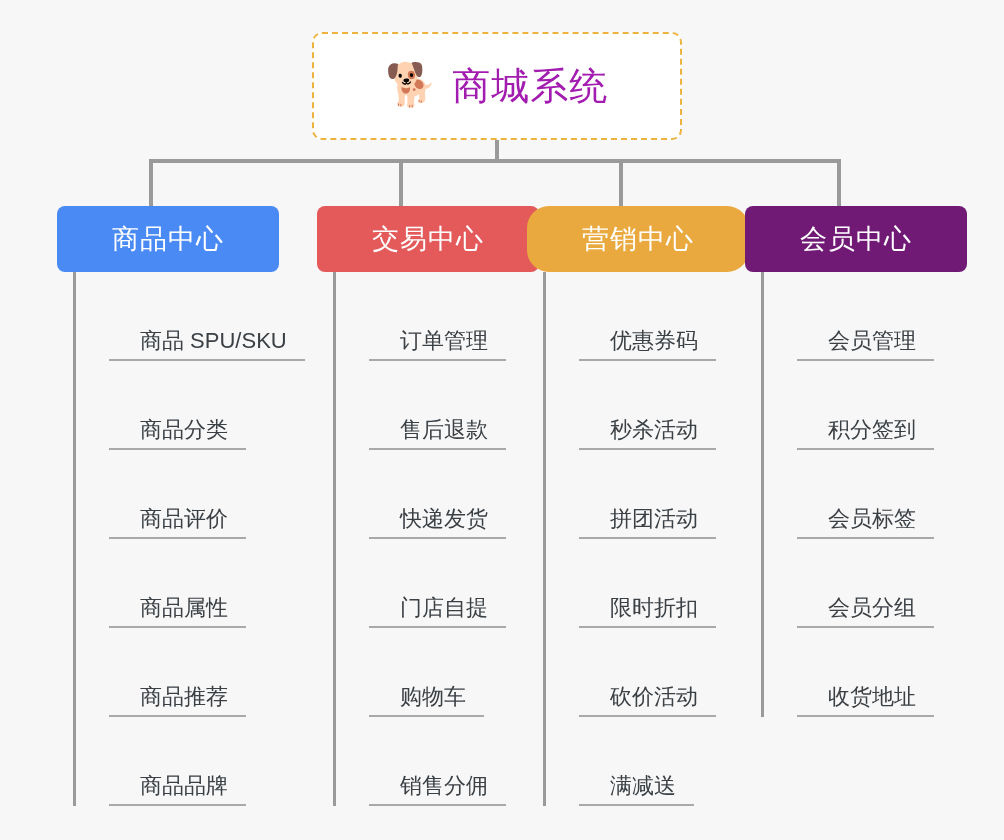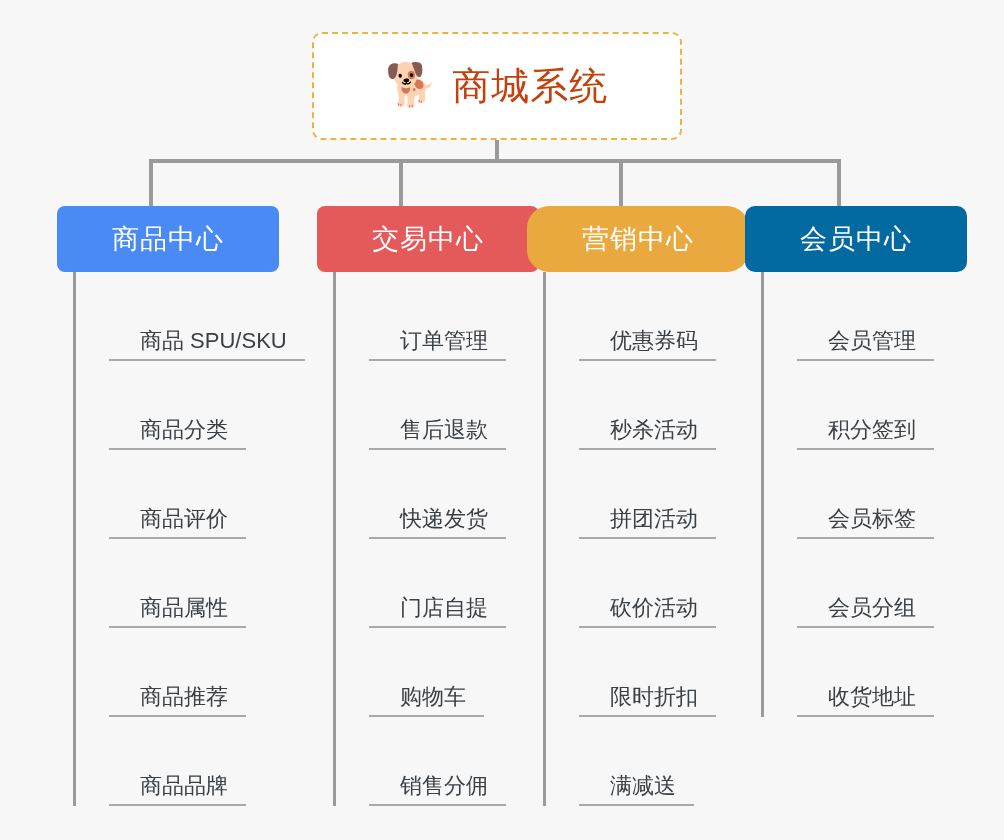--- a/index.html
+++ b/index.html
@@ -37,21 +37,21 @@
     gap: 14px;
   }
   .root-emoji {
     font-size: 42px;
     line-height: 1;
     display: block;
     margin-top: -2px;
   }
   .root-title {
     font-size: 38px;
-    color: #c2410c;
+    color: #a21caf;
     letter-spacing: 1px;
     line-height: 1;
     white-space: nowrap;
   }
 
   
   .conn {
     position: absolute;
     background: #9a9a9a;
   }
@@ -213,35 +213,35 @@
         </div>
         <div class="leaf-item">
           <span class="leaf-label">秒杀活动</span>
           <span class="leaf-rule" style="width: 137px;"></span>
         </div>
         <div class="leaf-item">
           <span class="leaf-label">拼团活动</span>
           <span class="leaf-rule" style="width: 137px;"></span>
         </div>
         <div class="leaf-item">
+          <span class="leaf-label">限时折扣</span>
+          <span class="leaf-rule" style="width: 137px;"></span>
+        </div>
+        <div class="leaf-item">
           <span class="leaf-label">砍价活动</span>
-          <span class="leaf-rule" style="width: 137px;"></span>
-        </div>
-        <div class="leaf-item">
-          <span class="leaf-label">限时折扣</span>
           <span class="leaf-rule" style="width: 137px;"></span>
         </div>
         <div class="leaf-item">
           <span class="leaf-label">满减送</span>
           <span class="leaf-rule" style="width: 115px;"></span>
         </div>
       </div>
     </div>
   <div class="column" id="col-3" style="left:745px">
-      <div class="cat-box" style="background: #0369a1; border-radius: 10px;">
+      <div class="cat-box" style="background: #701a75;">
         <span>会员中心</span>
       </div>
       <div class="leaf-list">
         <div class="leaf-item">
           <span class="leaf-label">会员管理</span>
           <span class="leaf-rule" style="width: 137px;"></span>
         </div>
         <div class="leaf-item">
           <span class="leaf-label">积分签到</span>
           <span class="leaf-rule" style="width: 137px;"></span>

